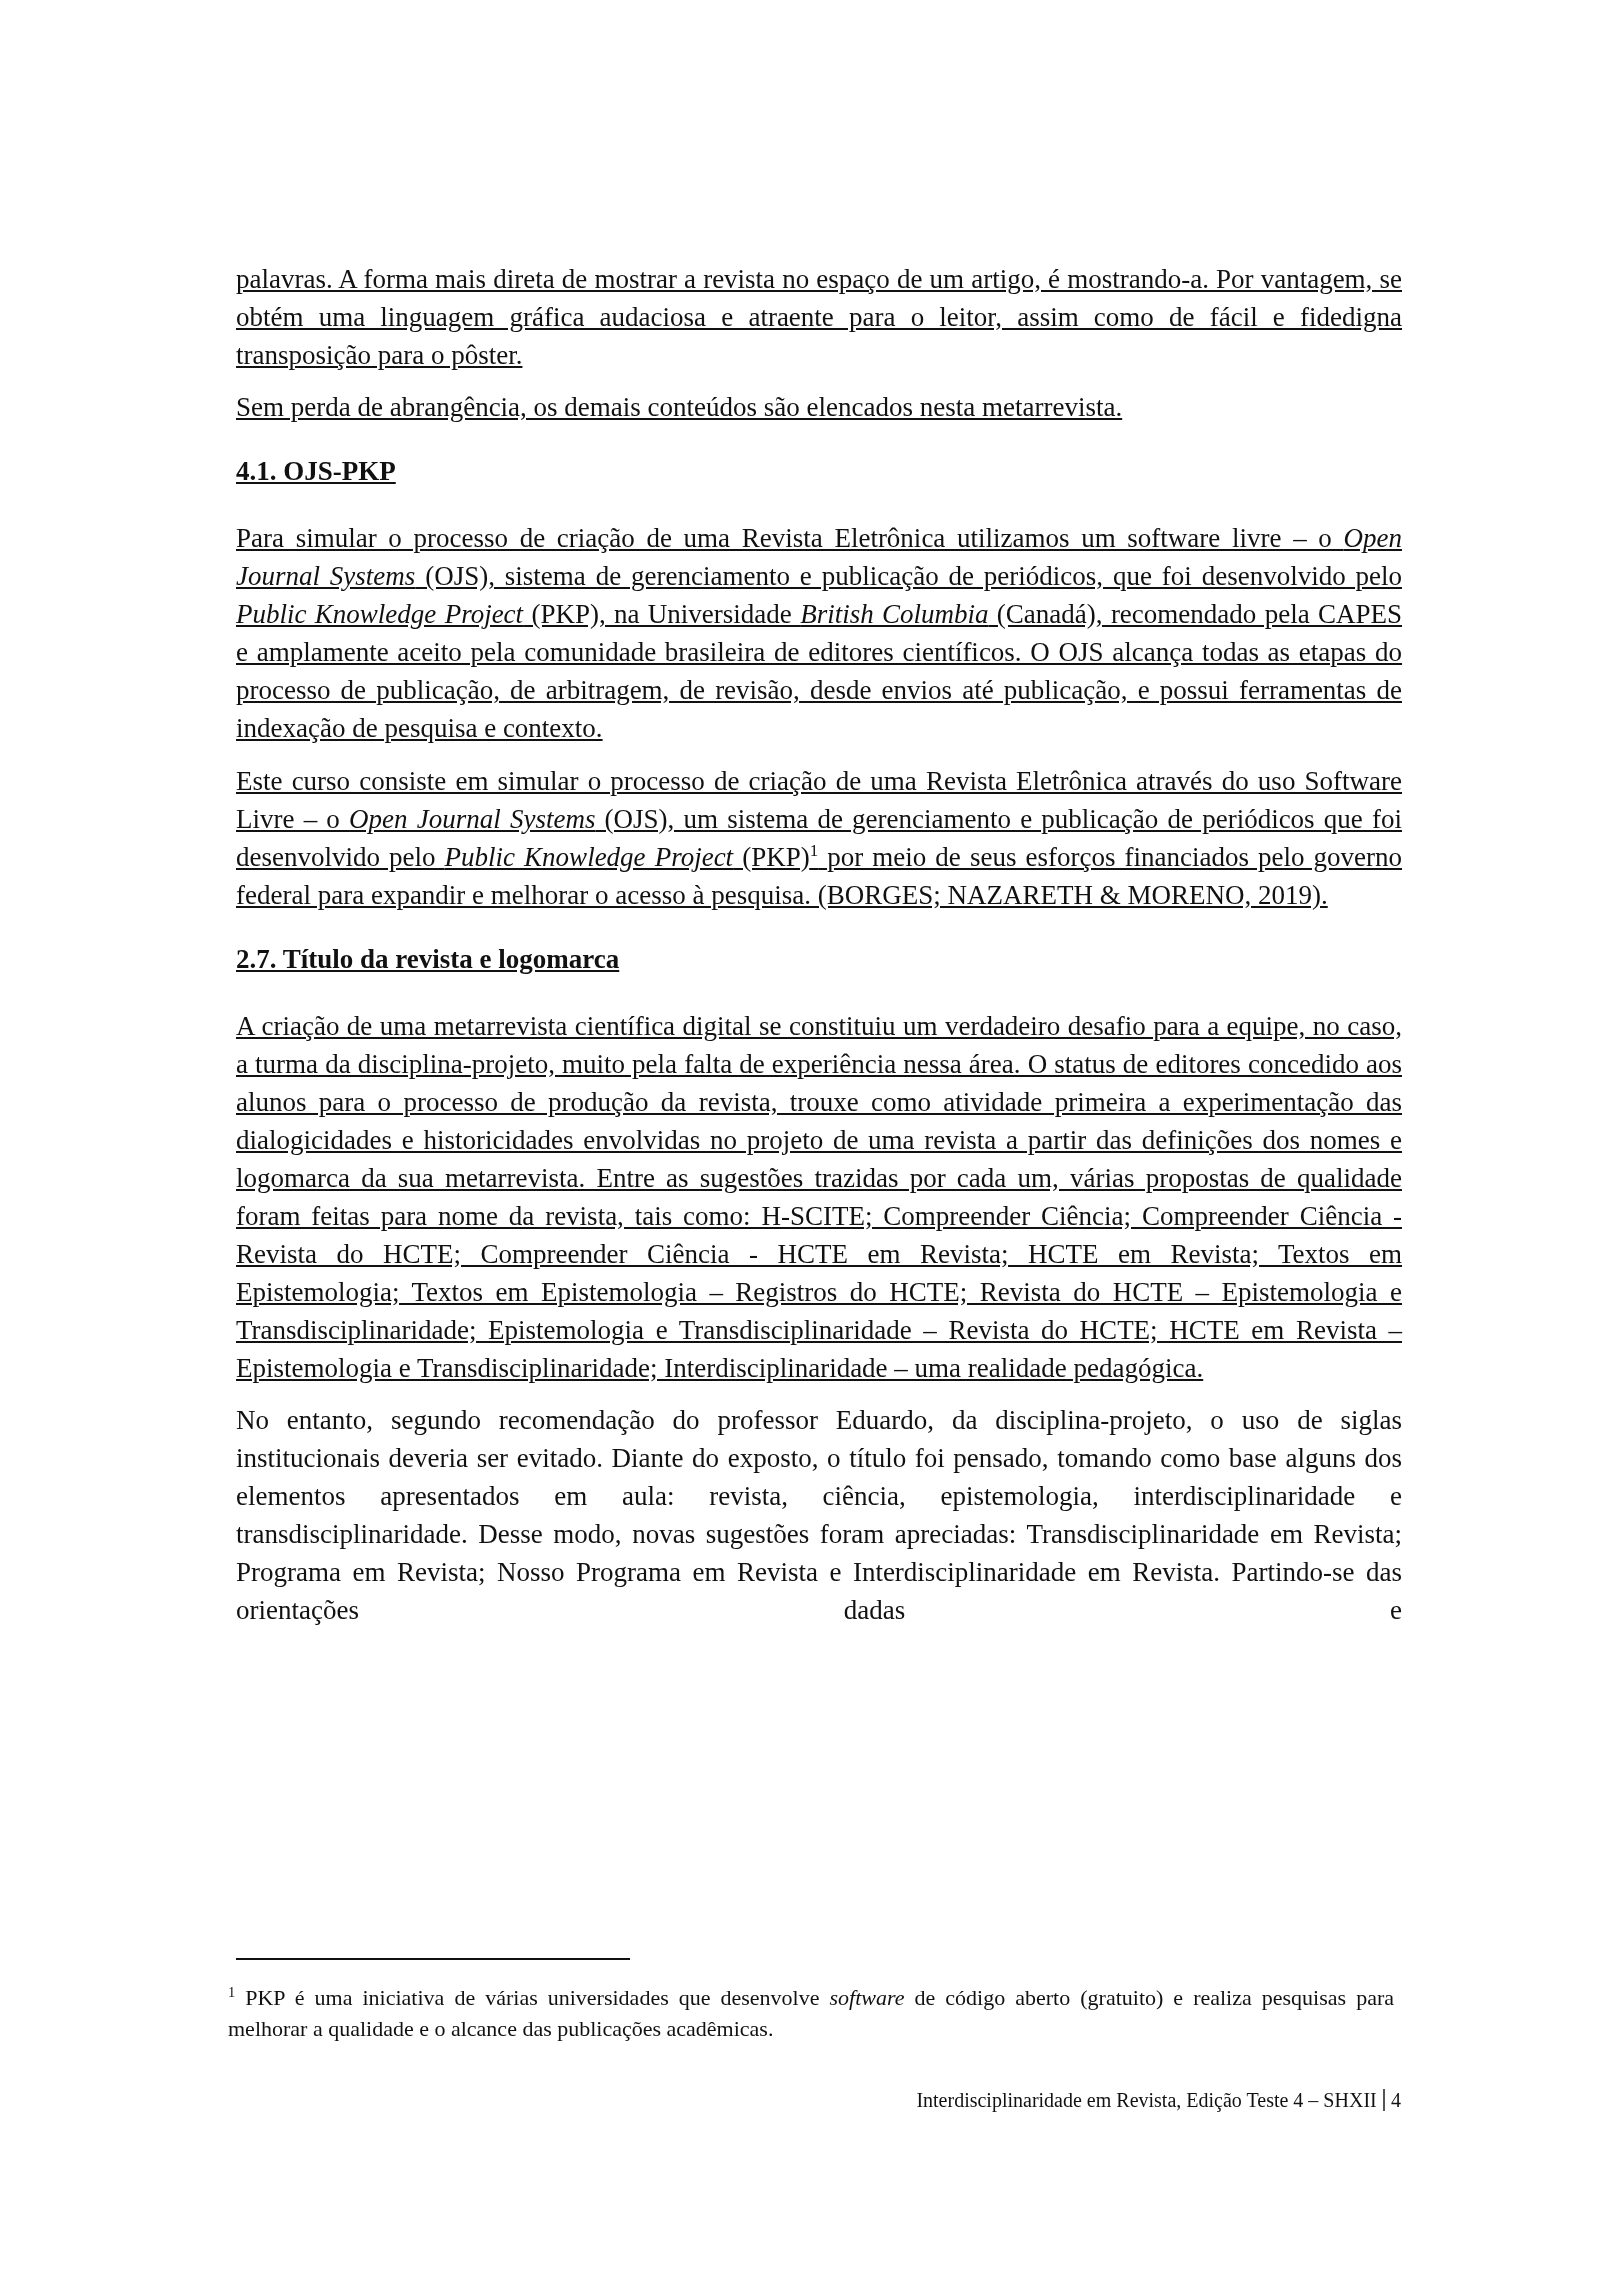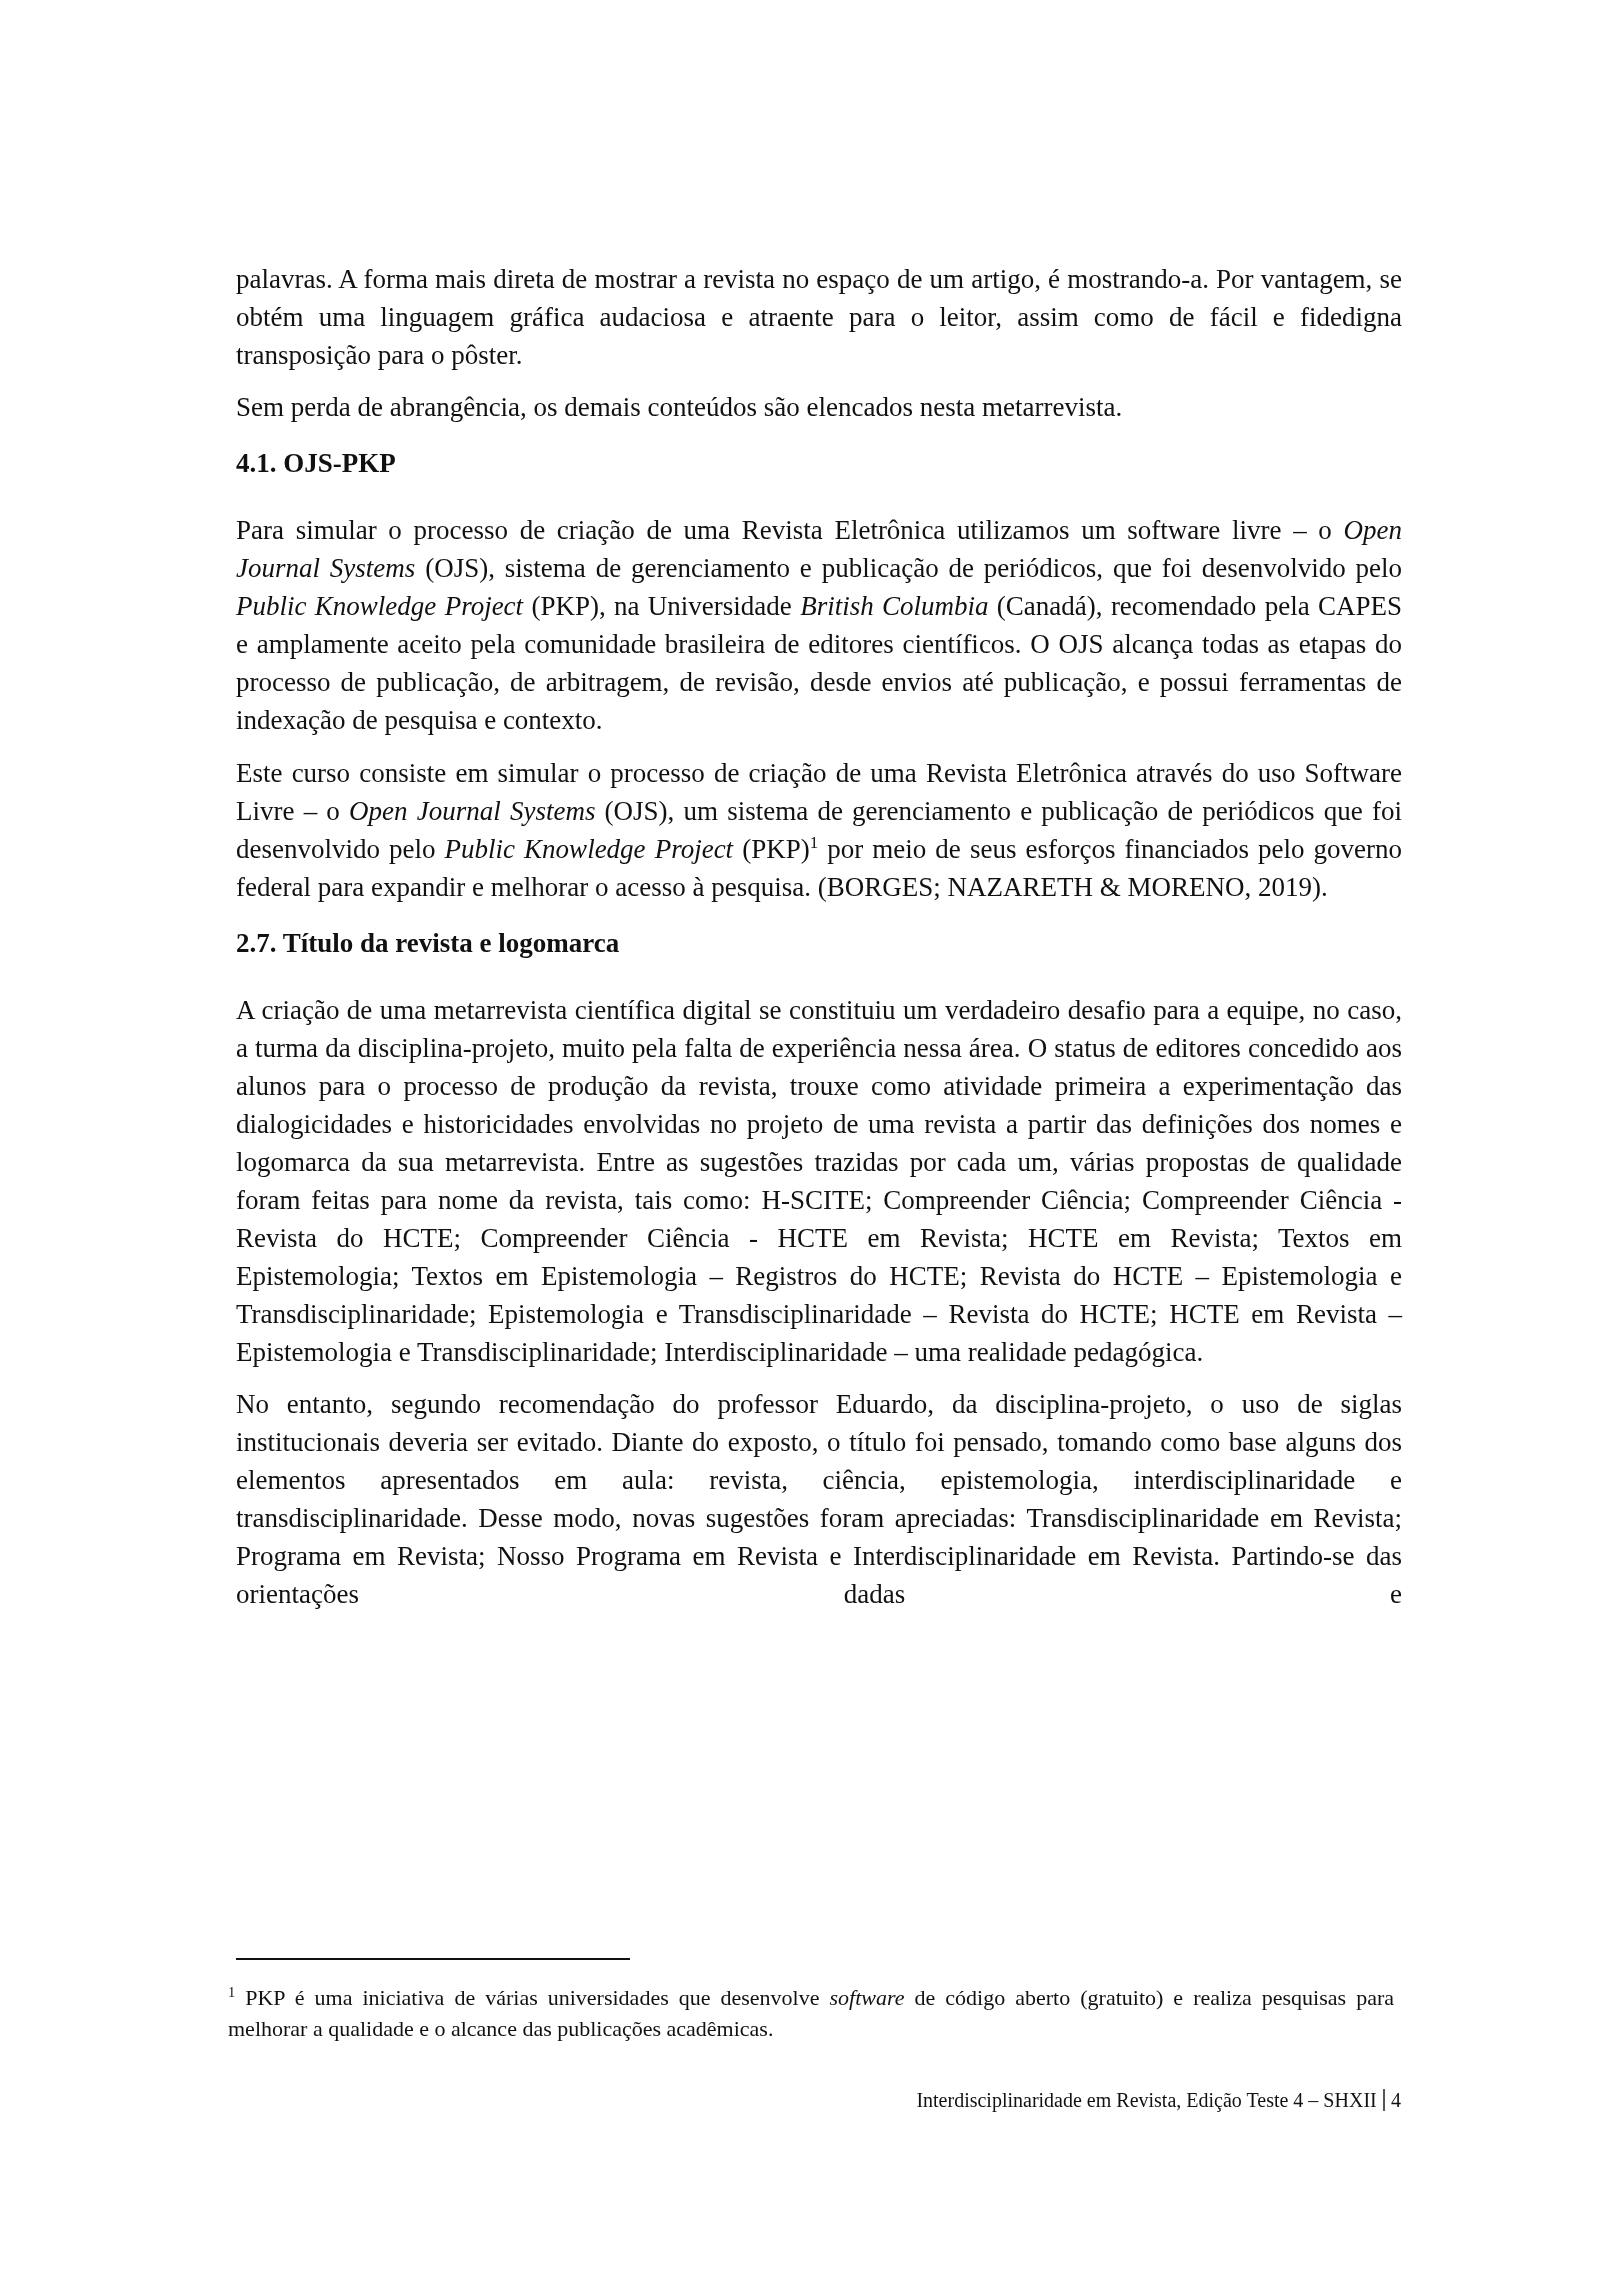--- a/index.html
+++ b/index.html
@@ -22,32 +22,34 @@
     width: 1166px;
   }
   p.para {
     margin: 0 0 14.4px 0;
     font-size: 27px;
     line-height: 38px;
     text-align: justify;
   }
   p.para.last-line-left {
     text-align-last: left;
+    text-decoration: underline;
   }
   h2.sec {
     font-size: 29px;
     font-weight: bold;
     margin: 25px 0 26px 0;
     line-height: 37px;
   }
   h3.subsec {
     font-size: 27px;
     font-weight: bold;
-    margin: 19px 0 29px 0;
+    margin: 27px 0 29px 0;
     line-height: 37px;
+    text-decoration: underline;
   }
   sup.fnref {
     font-size: 17px;
     line-height: 0;
     vertical-align: super;
   }
   em { font-style: italic; }
   .footnote-rule {
     position: absolute;
     left: 236px;

